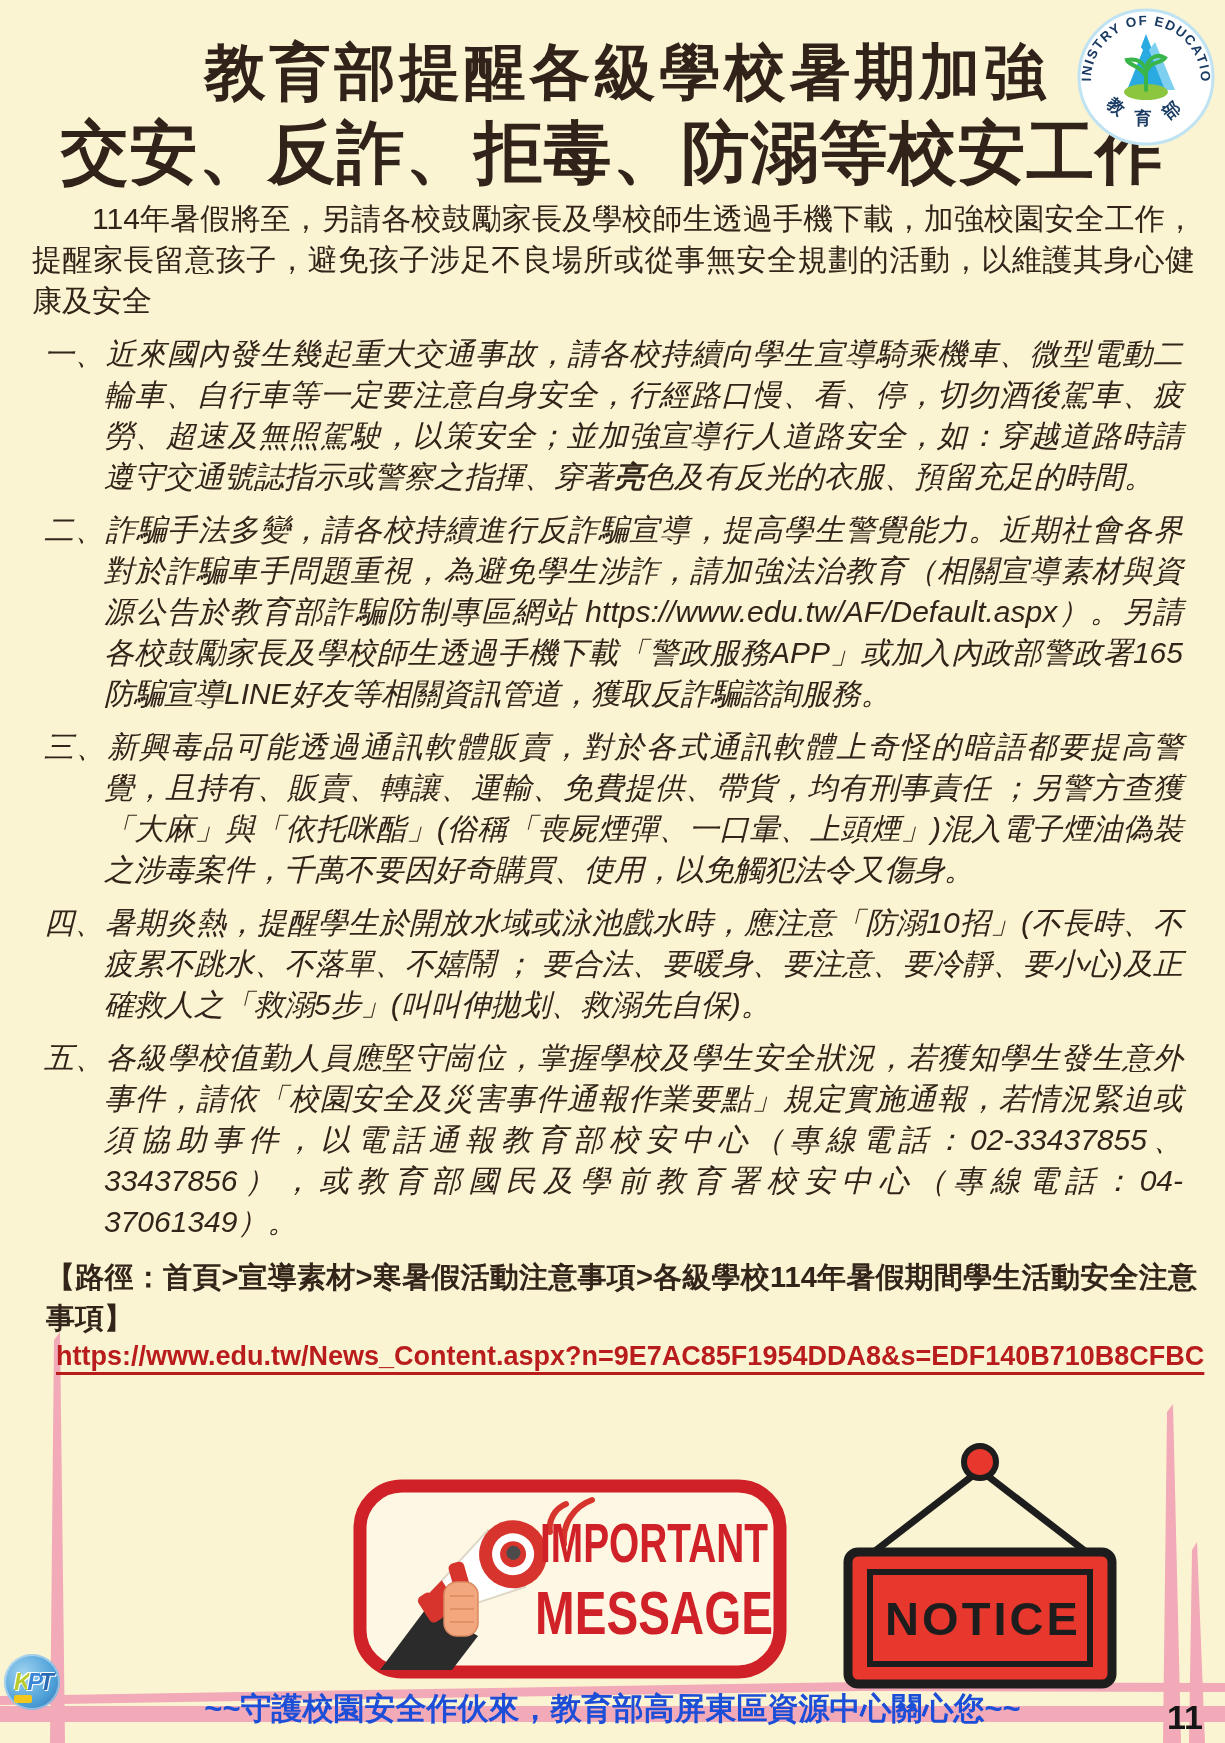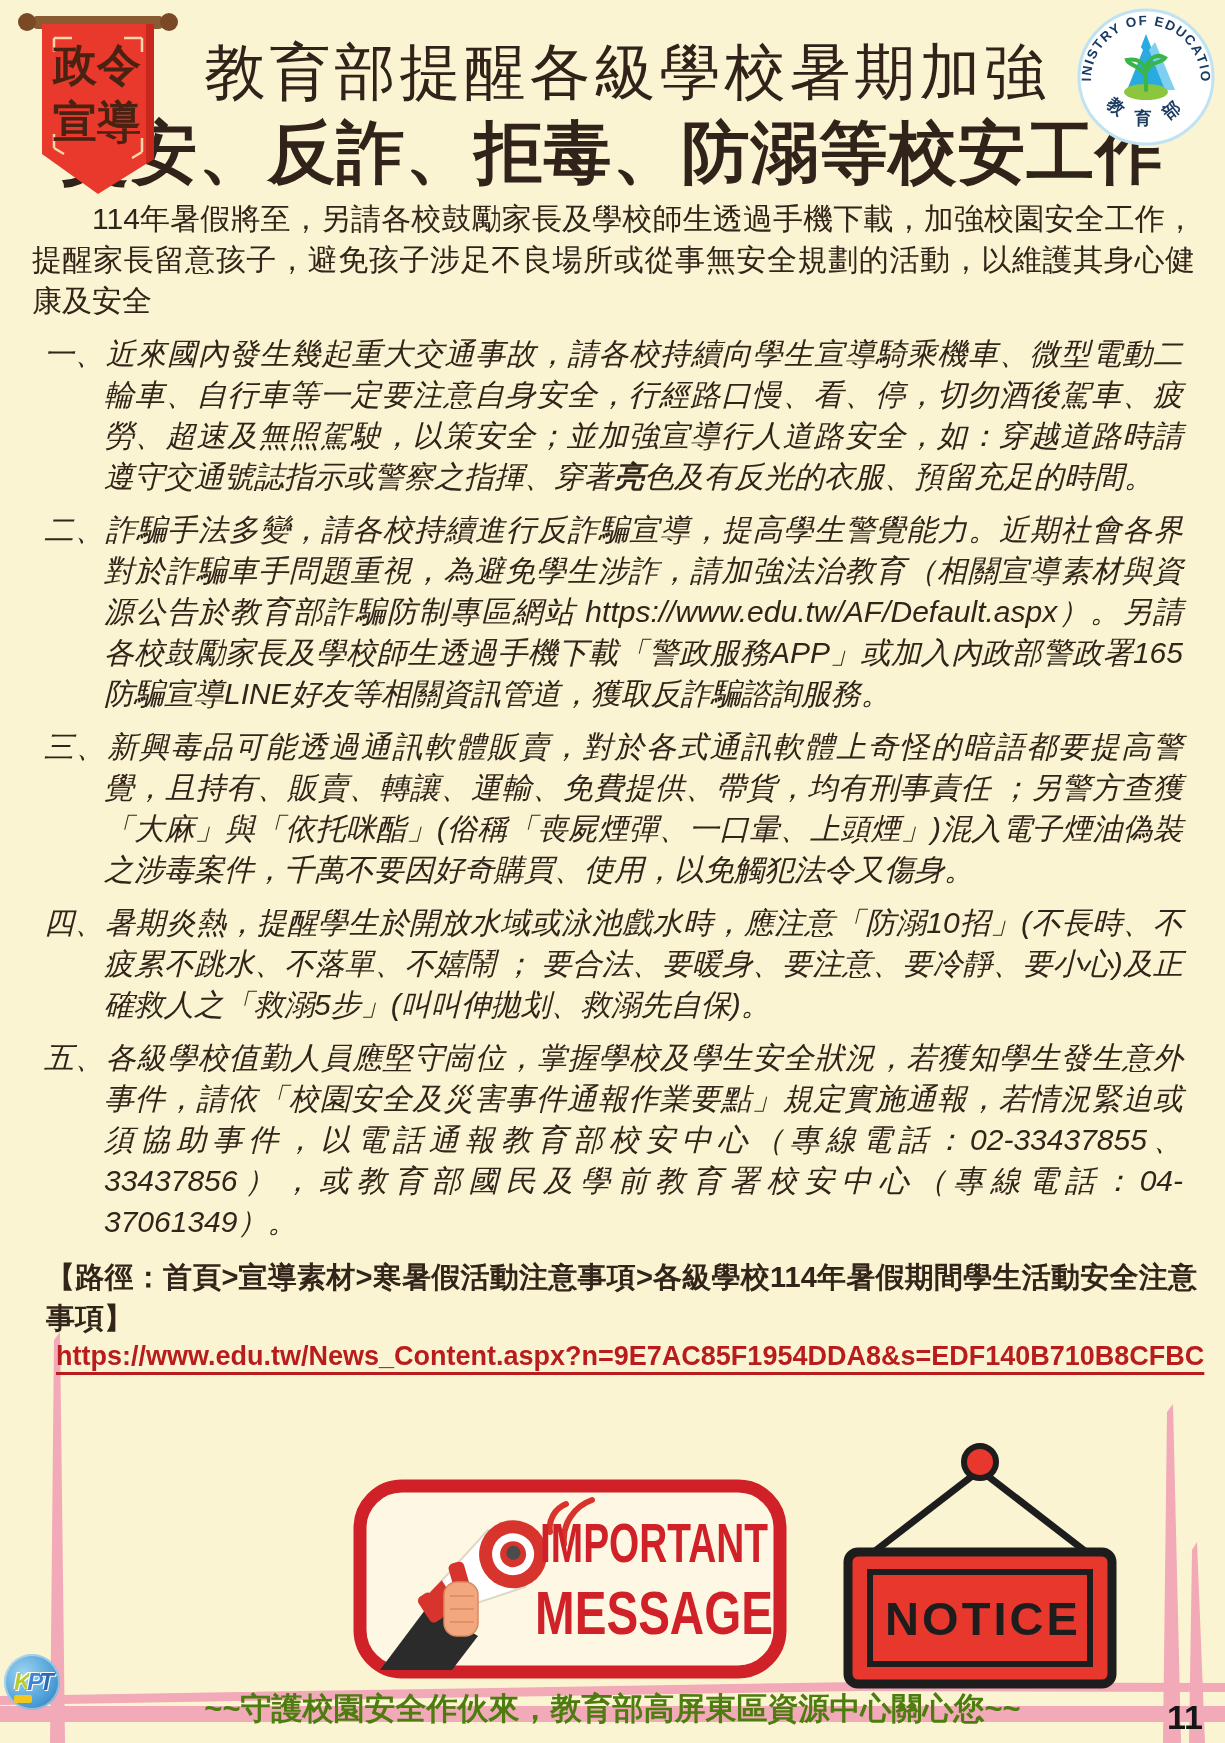--- a/index.html
+++ b/index.html
@@ -13,21 +13,21 @@
     color:#33241A;
   }
   
   .deco{position:absolute;inset:0;z-index:0;pointer-events:none;}
   
   .banner{position:absolute;left:10px;top:2px;z-index:3;}
   
   .moe{position:absolute;right:10px;top:8px;z-index:3;}
   
   .titles{position:relative;z-index:2;padding-top:36px;text-align:center;}
-  .title1{font-size:61px;font-weight:400;letter-spacing:4px;line-height:72px;color:#32231A;padding-left:29px;}
+  .title1{font-size:61px;font-weight:700;letter-spacing:4px;line-height:72px;color:#32231A;padding-left:29px;}
   .title2{font-size:68px;font-weight:900;letter-spacing:1px;line-height:80px;color:#32231A;margin-top:4px;}
   
   .content{position:relative;z-index:2;margin:6px 30px 0 32px;font-size:30px;line-height:41px;font-weight:500;text-align:justify;}
   .intro{text-indent:2em;margin:0;}
   .item{margin:12px;padding-left:2em;text-indent:-2em;font-style:italic;}
   .b{font-weight:900;}
   .path-note{margin:15px 28px 0 46px;font-size:29px;line-height:41px;font-weight:800;text-align:justify;position:relative;z-index:2;}
   .url-line{margin:2px 20px 0 56px;font-size:27px;font-weight:800;white-space:nowrap;position:relative;z-index:2;}
   .url-line a{color:#b91c1c;text-decoration:underline;text-decoration-thickness:3px;text-underline-offset:7px;}
   
@@ -40,48 +40,36 @@
   .kpt{position:absolute;left:4px;top:1654px;z-index:3;width:56px;height:56px;border-radius:50%;
        background:radial-gradient(circle at 35% 35%, #9fd4f0, #4d9fd8 60%, #2f6fae);
        display:flex;align-items:center;justify-content:center;box-shadow:0 0 0 2px #ffffff66 inset;}
   .kpt .letters{font-size:24px;font-weight:900;font-style:italic;letter-spacing:-4px;
        color:#2d6ab4;text-shadow:1px 1px 0 #fff,-1px -1px 0 #fff;}
   .kpt .letters .k{color:#b8cc2f;}
   .kpt .letters .p{color:#3a86d6;}
   .kpt .badge{position:absolute;left:10px;bottom:7px;width:18px;height:8px;background:#f3c61c;border-radius:2px;}
   
   .footer{position:absolute;left:0;top:1688px;width:100%;text-align:center;z-index:2;
-          font-size:31px;font-weight:900;color:#4d7c0f;}
+          font-size:31px;font-weight:900;color:#1d4ed8;}
   .pagenum{position:absolute;right:22px;top:1698px;z-index:2;font-size:34px;font-weight:900;color:#161616;}
 </style>
 </head>
 <body>
 
 <div class="page">
 
   <svg class="deco" width="1225" height="1743" viewBox="0 0 1225 1743">
     <polygon points="54,1340 60,1332 65,1743 50,1743" fill="#F2A9B8"></polygon>
     <polygon points="1167,1412 1173,1404 1181,1743 1163,1743" fill="#F2A9B8"></polygon>
     <polygon points="1192,1550 1197,1542 1205,1743 1189,1743" fill="#F2A9B8"></polygon>
     <polygon points="0,1696 860,1682 1225,1683 1225,1692 860,1691 0,1705" fill="#F2A9B8"></polygon>
     <rect x="0" y="1706" width="1225" height="16" fill="#F2A9B8"></rect>
   </svg>
 
-  <div class="banner">
-    <svg width="170" height="210" viewBox="0 0 170 210">
-      <rect x="22" y="14" width="132" height="13" rx="5" fill="#8a5a33"></rect>
-      <circle cx="17" cy="20" r="9" fill="#7a4a26"></circle>
-      <circle cx="159" cy="20" r="9" fill="#7a4a26"></circle>
-      <polygon points="32,22 144,22 144,157 88,192 32,152" fill="#E8392C"></polygon>
-      <polygon points="136,22 144,22 144,157 136,162" fill="#C7271C"></polygon>
-      <path d="M44,36 h18 M44,36 v14 M132,36 h-18 M132,36 v14 M44,146 v-14 M44,146 l10,6 M132,150 v-14 M132,150 l-10,6" stroke="#F6D8A8" stroke-width="2.5" fill="none"></path>
-      <text x="87" y="78" text-anchor="middle" font-size="44" font-weight="900" fill="#4A2212" font-family="Liberation Sans, sans-serif">政令</text>
-      <text x="87" y="135" text-anchor="middle" font-size="44" font-weight="900" fill="#4A2212" font-family="Liberation Sans, sans-serif">宣導</text>
-    </svg>
-  </div>
 
   <div class="moe">
     <svg width="138" height="138" viewBox="0 0 138 138">
       <defs>
         <path id="arcTop" d="M 14,72 A 55,55 0 1 1 124,72"></path>
         <path id="arcBottom" d="M 27,93 A 50,50 0 0 0 111,93"></path>
       </defs>
       <circle cx="69" cy="69" r="67" fill="#ffffff" stroke="#BFE3F2" stroke-width="3"></circle>
       <text font-size="13.5" font-weight="700" fill="#1A3B63" letter-spacing="1.5" font-family="Liberation Sans, sans-serif">
         <textPath href="#arcTop" startOffset="50%" text-anchor="middle">MINISTRY OF EDUCATION</textPath>

